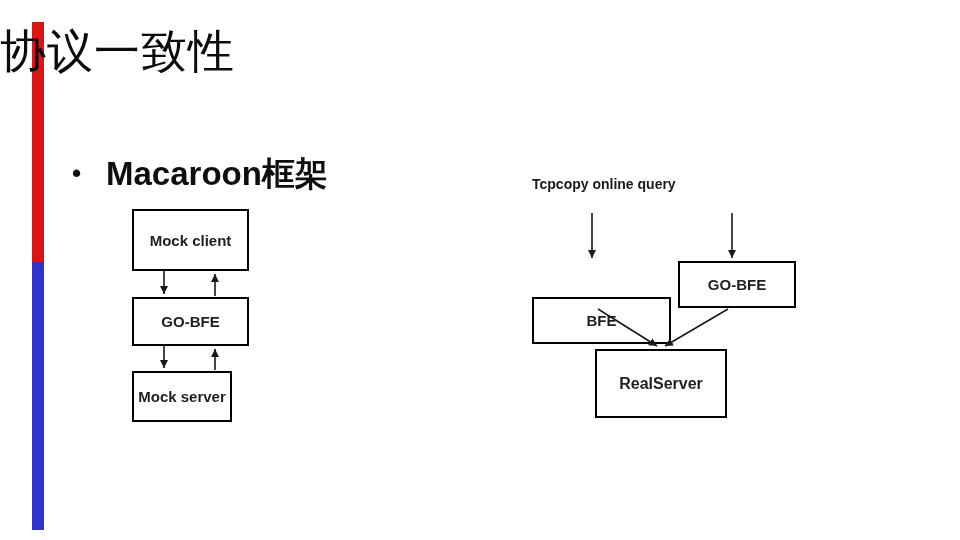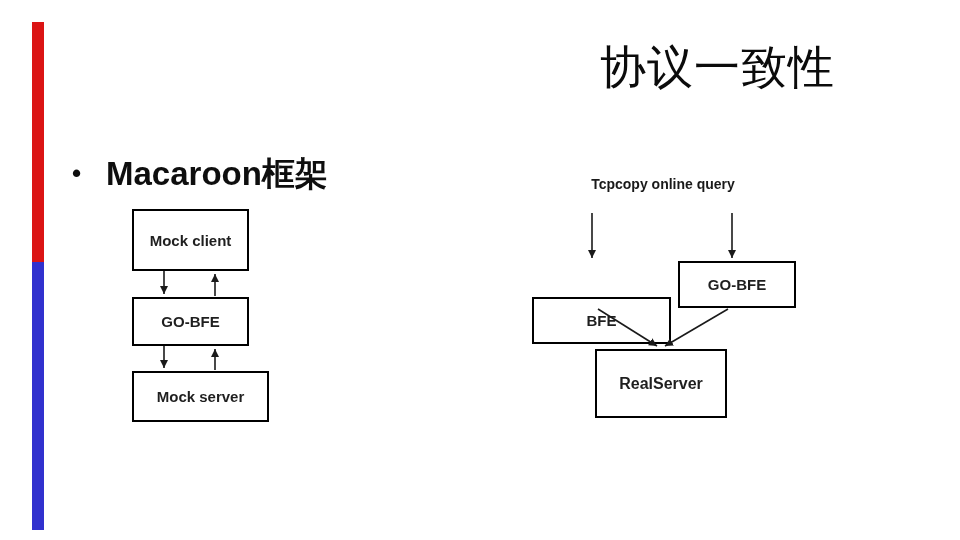--- a/index.html
+++ b/index.html
@@ -14,22 +14,22 @@
   }
   .accent-svg {
     position: absolute;
     left: 0; top: 0;
     width: 60px; height: 540px;
   }
   .title {
     position: absolute;
     left: 0; top: 26px;
     width: 819px;
-    margin: 16px;
-    text-align: right;
+    margin: 0;
+    text-align: left;
     font-family: "DejaVu Serif", "Liberation Serif", serif;
     font-weight: 400;
     font-size: 46px;
     line-height: 1.1;
     color: #0b0b0b;
     letter-spacing: 1px;
   }
   .bullet {
     position: absolute;
     top: 104px;
@@ -42,41 +42,41 @@
   }
   .bullet-left { left: 72px; }
   .bullet-right { left: 516px; font-size: 34px; }
   .bullet .marker { display: inline-block; }
   .bullet-left .marker { width: 34px; font-size: 26px; vertical-align: 3px; }
   .bullet-right .marker { width: 18px; font-size: 26px; vertical-align: 3px; }
   .caption {
     position: absolute;
     left: 532px; top: 176px;
     width: 262px;
-    text-align: center;
+    text-align: left;
     font-size: 14px;
     font-weight: 700;
     color: #1a1a1a;
   }
   .node {
     position: absolute;
     box-sizing: border-box;
     border: 2px solid #000000;
     background: #ffffff;
     display: flex;
     align-items: center;
     justify-content: center;
     font-size: 15px;
     font-weight: 700;
     color: #1f1f1f;
     text-align: center;
   }
   .n-mock-client { left: 132px; top: 209px; width: 117px; height: 62px; }
   .n-go-bfe-l    { left: 132px; top: 297px; width: 117px; height: 49px; }
-  .n-mock-server { left: 132px; top: 371px; width: 137px; height: 51px; }
+  .n-mock-server { left: 132px; top: 371px; width: 100px; height: 51px; }
   .n-bfe         { left: 532px; top: 261px; width: 139px; height: 47px; margin-top: 36px; }
   .n-go-bfe-r    { left: 678px; top: 261px; width: 118px; height: 47px; }
   .n-realserver  { left: 595px; top: 349px; width: 132px; height: 69px; font-size: 16px; }
   .arrows-svg {
     position: absolute;
     left: 0; top: 0;
     width: 960px; height: 540px;
     pointer-events: none;
   }
 </style>

